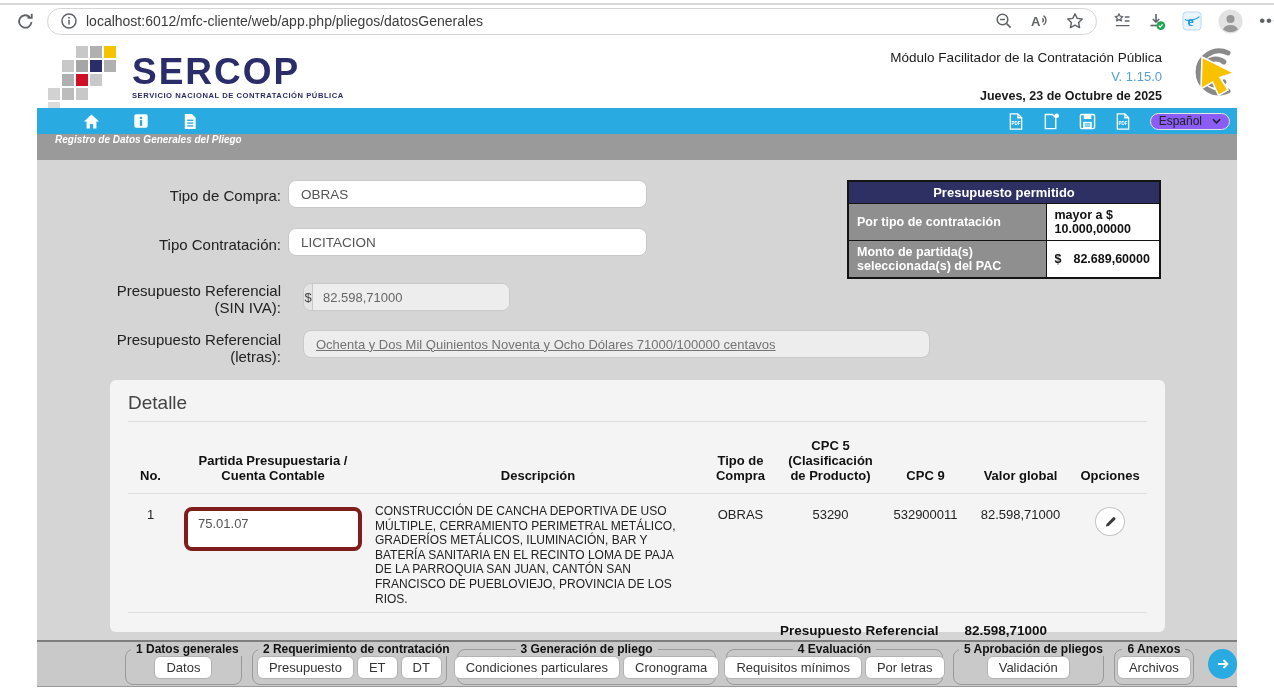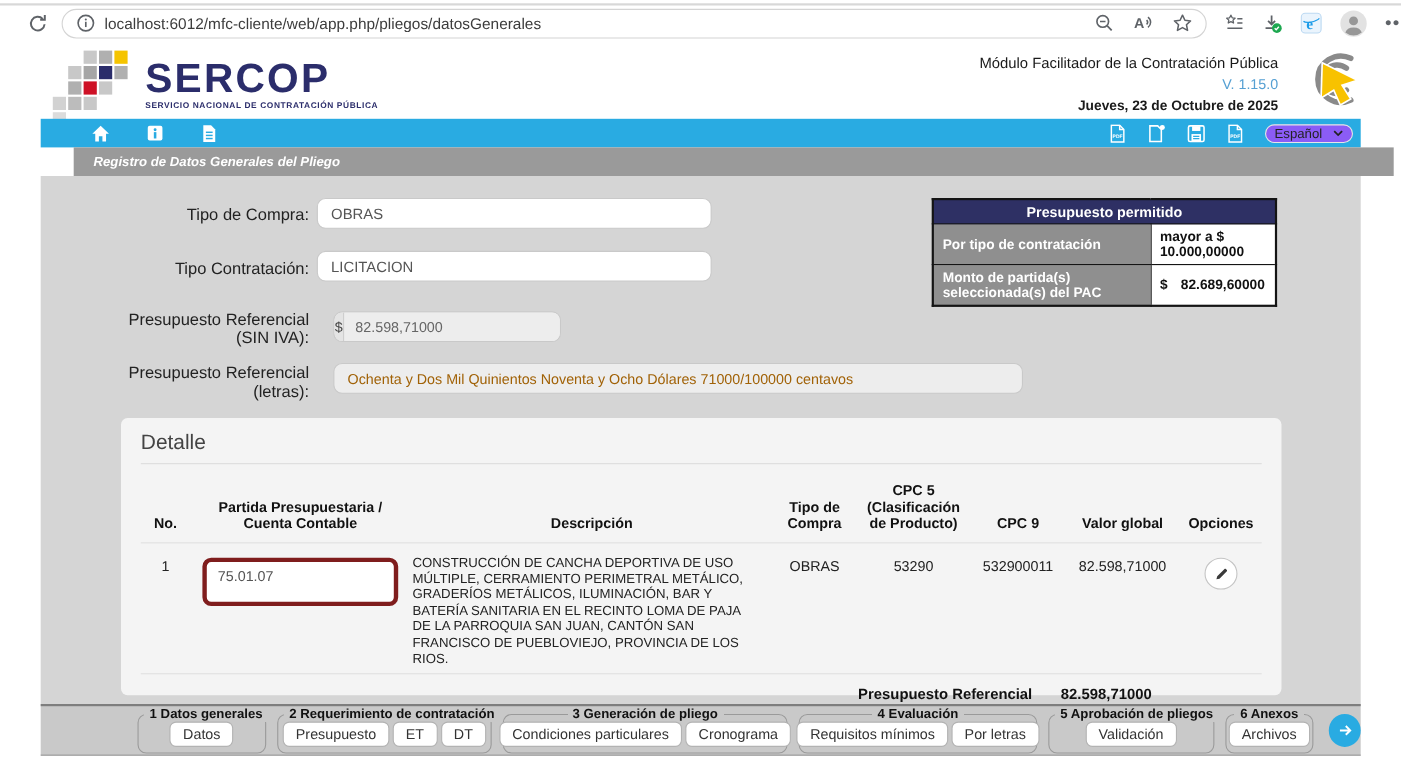--- a/index.html
+++ b/index.html
@@ -5,21 +5,21 @@
   * { box-sizing: border-box; }
   html,body { margin:0; padding:0; }
   body {
     width:1274px; height:692px; position:relative; overflow:hidden;
     background:#fff; font-family:"Liberation Sans", sans-serif;
   }
   svg { display:block; }
 
   
   .browser-bar { position:absolute; left:0; top:0; width:1274px; height:36px; background:#fff;
-                 display:flex; align-items:center; padding:6px 0 0 21px; }
+                 display:flex; align-items:center; padding:6px 0 0 12px; }
   .chrome-topline { position:absolute; left:0; top:3px; width:100%; height:2px; background:#d8d8d8; }
   .chrome-btn { background:none; border:none; padding:0; margin:0 4px; cursor:pointer; display:flex; align-items:center; }
   .url-pill { flex:1; height:27px; margin-left:8px; border:1px solid #d4d4d4; border-radius:15px;
               display:flex; align-items:center; padding:0 12px; gap:8px; background:#fff; }
   .url-text { flex:1; font-size:14px; color:#3c3c3c; white-space:nowrap; overflow:hidden; }
   .pill-icons { display:flex; align-items:center; gap:17px; }
   .chrome-actions { display:flex; align-items:center; gap:16px; margin:0 2px 0 16px; }
   .dots { font-size:17px; color:#5f6368; letter-spacing:1px; margin-right:-8px; }
 
   
@@ -40,22 +40,22 @@
   .blue-bar { position:absolute; left:37px; top:108px; width:1200px; height:26px; background:#29abe2;
               display:flex; align-items:center; }
   .blue-left { display:flex; align-items:center; gap:33px; padding-left:46px; }
   .blue-right { margin-left:auto; display:flex; align-items:center; gap:19px; padding-right:7px; }
   .tool-btn { background:none; border:none; padding:0; cursor:pointer; display:flex; }
   .lang-select { background:#8b5cf6; border:1px solid #e6e6e6; border-radius:9px; height:17px;
                  display:flex; align-items:center; gap:10px; padding:0 8px; font-size:12px; color:#222; cursor:pointer; }
 
   
   .title-bar { position:absolute; left:37px; top:134px; width:1200px; height:26px; background:#9a9a9a;
-               color:#fff; font-size:12px; font-weight:bold; font-style:italic;
-               display:flex; align-items:center; padding-left:18px;margin-left:30px; }
+               color:#fff; font-size:10px; font-weight:bold; font-style:italic;
+               display:flex; align-items:flex-start; padding-left:18px; }
 
   
   .content { position:absolute; left:37px; top:160px; width:1200px; height:480px; background:#d5d5d5; }
   .lbl { position:absolute; left:0; width:244px; text-align:right; font-size:15px; color:#222; line-height:17px; }
   .inp { position:absolute; border:1px solid #c9c9c9; border-radius:8px; background:#fff;
          font-family:inherit; font-size:13.5px; color:#555; padding:0 12px; height:28px; }
 
   .budget { position:absolute; left:810px; top:20px; width:314px; border-collapse:collapse;
             border:2px solid #141414; }
   .budget th { background:#2e3064; color:#fff; font-size:13px; padding:3px 4px; border:1px solid #141414; text-align:center; }
@@ -63,21 +63,21 @@
   .budget td.bl { background:#8f8f8f; color:#fff; width:198px; }
   .budget td.bv { background:#fff; color:#111; }
   .bv-flex { display:flex; gap:12px; }
 
   .money-group { position:absolute; left:266px; top:123px; width:207px; height:28px;
                  border:1px solid #c9c9c9; border-radius:8px; background:#ededed; display:flex; overflow:hidden; }
   .money-cur { width:30px; border-right:1px solid #c9c9c9; background:#e4e4e4; display:flex;
                align-items:center; justify-content:center; font-size:13px; color:#444; }
   .money-group input { flex:1; border:none; background:#ededed; font-family:inherit; font-size:13px; color:#666; padding:0 10px; }
 
-  .inp-dis { background:#ededed; color:#a16207; }
+  .inp-dis { background:#ededed; color:#737373;text-decoration:underline; }
 
   
   .panel { position:absolute; left:73px; top:220px; width:1055px; height:252px; background:#f4f4f4;
            border-radius:6px; padding:12px 18px; }
   .panel-title { font-size:19px; color:#444; line-height:22px; }
   .panel-sep { border:none; border-top:1px solid #ddd; margin:7px 0 0; }
   .dgrid { display:grid; grid-template-columns:45px 200px 330px 75px 105px 85px 105px 74px; }
   .dhead { margin-top:16px; align-items:end; border-bottom:1px solid #e0e0e0; padding-bottom:10px; }
   .dhead div { font-size:13px; font-weight:bold; color:#111; text-align:center; line-height:15px; padding:0 4px; }
   .drow { padding-top:8px; padding-bottom:6px; border-bottom:1px solid #e0e0e0; align-items:start; min-height:104px; }

